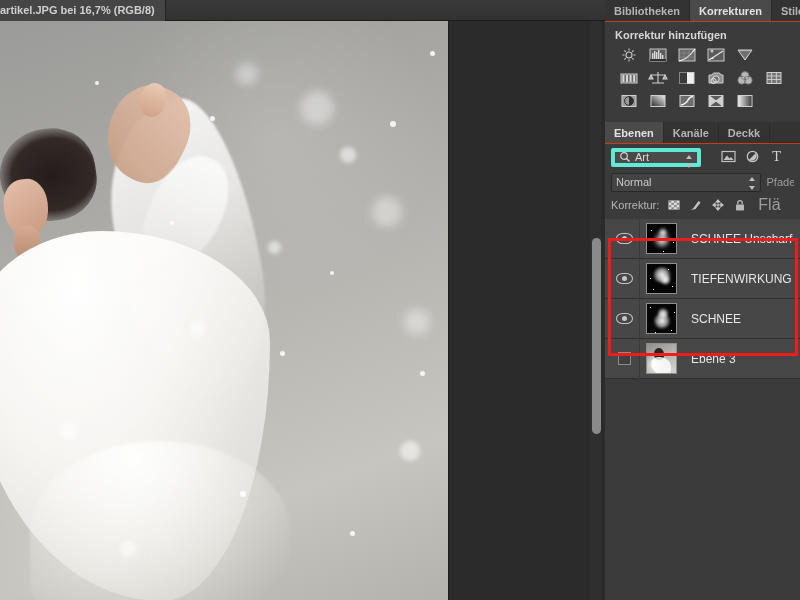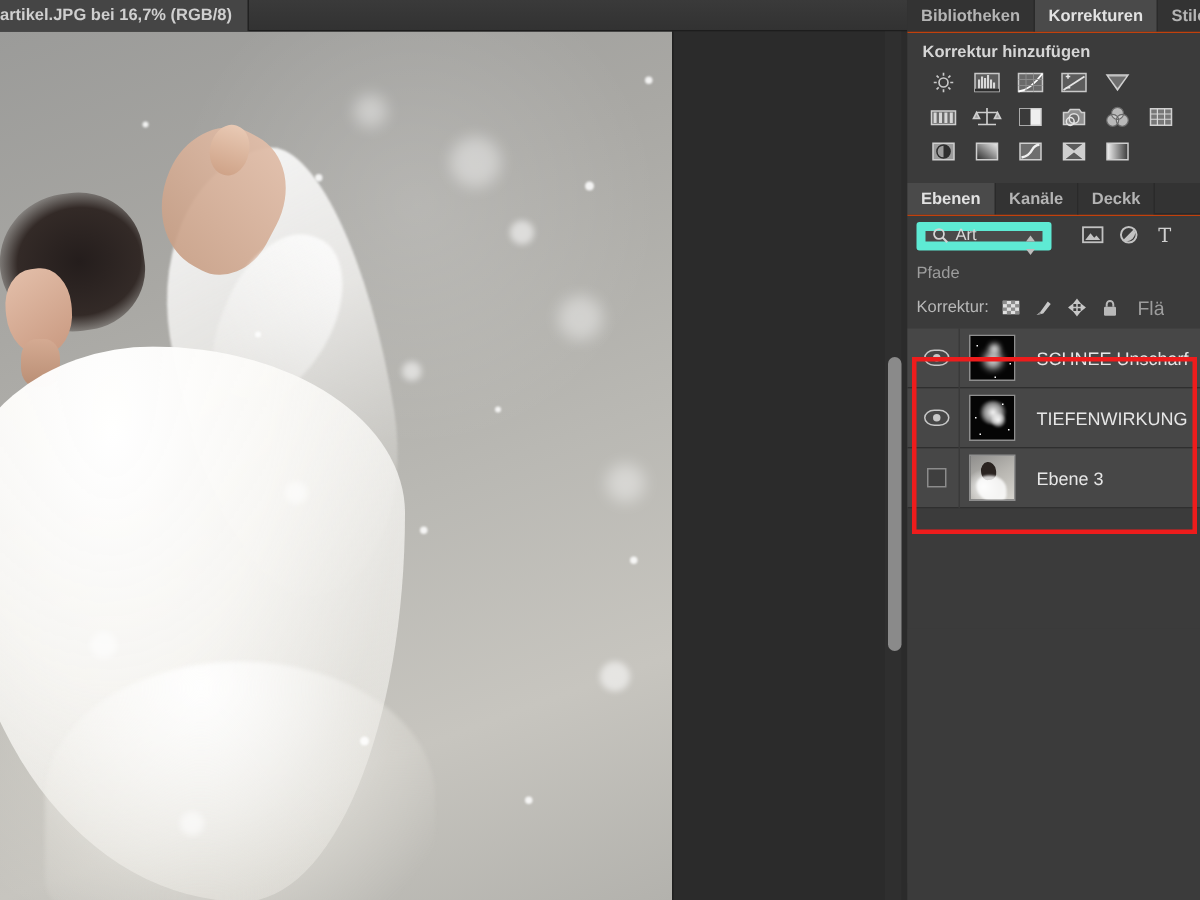--- a/index.html
+++ b/index.html
@@ -122,21 +122,21 @@
   .adj-panel { background: #3b3b3b; padding: 0; height: 112px; }
   .adj-title { font-size: 11px; font-weight: bold; color: #d6d6d6; padding: 7px 14px 6px 10px; }
   .adj-grid { padding: 0 0 0 14px; }
   .adj-row { display: flex; gap: 9px; margin-bottom: 7px; }
   .adj-ic { width: 20px; height: 16px; position: relative; }
 
   
   .layers-panel { position: absolute; left: 0; top: 122px; width: 195px; height: 467px; background: #3b3b3b; text-align: right; }
   .filter-row { display: flex; align-items: center; height: 26px; padding: 0 6px; gap: 7px; }
   .filter-select {
-    width: 90px; height: 19px; background: #4a4a4a; border: 6px solid #5eead4;
+    width: 90px; height: 19px; background: #4a4a4a; border: 4px solid #5eead4;
     border-radius: 2px; display: flex; align-items: center; padding: 0 4px; gap: 4px;
     position: relative;
   }
   .filter-select .lbl { font-size: 11px; color: #d8d8d8; }
   .stepper { position: absolute; right: 4px; top: 3px; width: 7px; height: 13px; }
   .stepper:before, .stepper:after {
     content: ''; position: absolute; left: 0; border-left: 3.5px solid transparent; border-right: 3.5px solid transparent;
   }
   .stepper:before { top: 0; border-bottom: 4px solid #bdbdbd; }
   .stepper:after { bottom: 0; border-top: 4px solid #bdbdbd; }
@@ -146,21 +146,21 @@
   .blend-select {
     width: 156px; height: 19px; background: #434343; border: 1px solid #282828; border-radius: 2px;
     display: flex; align-items: center; padding: 0 4px; position: relative;
   }
   .blend-select .lbl { font-size: 11px; color: #c9c9c9; }
   .opacity-lbl { font-size: 11px; color: #9d9d9d; white-space: nowrap; overflow: hidden; }
 
   .lock-row { display: flex; align-items: center; height: 22px; padding: 0 6px; gap: 7px; }
   .lock-lbl { font-size: 11px; color: #b8b8b8; }
   .lockic { width: 15px; height: 15px; position: relative; }
-  .fill-lbl { font-size: 13px; color: #9d9d9d; margin-left: 4px; white-space: nowrap; overflow: hidden; }
+  .fill-lbl { font-size: 16px; color: #9d9d9d; margin-left: 4px; white-space: nowrap; overflow: hidden; }
 
   .layer-list { position: absolute; left: 0; top: 97px; width: 195px; }
   .layer-row {
     display: flex; align-items: center; height: 40px;
     border-bottom: 1px solid #2f2f2f; background: #474747; padding-left: 4px;
   }
   .eye-cell { width: 30px; display: flex; justify-content: center; align-items: center; }
   .eye {
     width: 17px; height: 11px; border: 1.6px solid #c7c7c7; border-radius: 50% / 62%;
     position: relative; background: transparent;
@@ -457,20 +457,24 @@
         </div>
         <div class="ficon">
           <svg width="17" height="15" viewBox="0 0 17 15">
             <text x="8.5" y="12" font-family="DejaVu Serif, serif" font-size="13" fill="#cfcfcf" text-anchor="middle">T</text>
           </svg>
         </div>
         <div style="width:2px"></div>
       </div>
 
       <div class="blend-row">
+        <div class="blend-select">
+          <span class="lbl">Normal</span>
+          <span class="stepper"></span>
+        </div>
         <span class="opacity-lbl">Pfade</span>
       </div>
 
       <div class="lock-row">
         <span class="lock-lbl">Korrektur:</span>
         <div class="lockic">
           <svg width="14" height="14" viewBox="0 0 14 14">
             <rect x="1.5" y="2.5" width="11" height="9" fill="#e0e0e0"></rect>
             <g fill="#8d8d8d">
                 <rect x="1.5" y="2.5" width="2.75" height="2.25"></rect>
@@ -540,20 +544,37 @@
               <div class="blob" style="left:13px;top:11px;width:11px;height:10px;"></div>
               <div class="fleck" style="left:25px;top:22px;"></div>
                 <div class="fleck" style="left:6px;top:25px;"></div>
               <div class="fleck" style="left:21px;top:5px;"></div>
                 <div class="fleck" style="left:3px;top:14px;"></div>
             </div>
           </div>
           <div class="layer-name">TIEFENWIRKUNG</div>
         </div>
 
+        <div class="layer-row">
+          <div class="eye-cell">
+              <div class="eye"></div>
+            </div>
+          <div class="eye-divider"></div>
+          <div class="thumb-cell">
+            <div class="thumb snowy">
+              <div class="blob" style="left:6px;top:9px;width:18px;height:16px;"></div>
+              <div class="blob" style="left:10px;top:4px;width:12px;height:11px;"></div>
+              <div class="fleck" style="left:3px;top:3px;"></div>
+                <div class="fleck" style="left:27px;top:8px;"></div>
+              <div class="fleck" style="left:24px;top:26px;"></div>
+                <div class="fleck" style="left:8px;top:28px;"></div>
+            </div>
+          </div>
+          <div class="layer-name">SCHNEE</div>
+        </div>
 
         <div class="layer-row">
           <div class="eye-cell">
               <div class="eye-off"></div>
             </div>
           <div class="eye-divider"></div>
           <div class="thumb-cell">
             <div class="thumb photo-t">
               <div class="dk"></div>
                 <div class="wh"></div>

